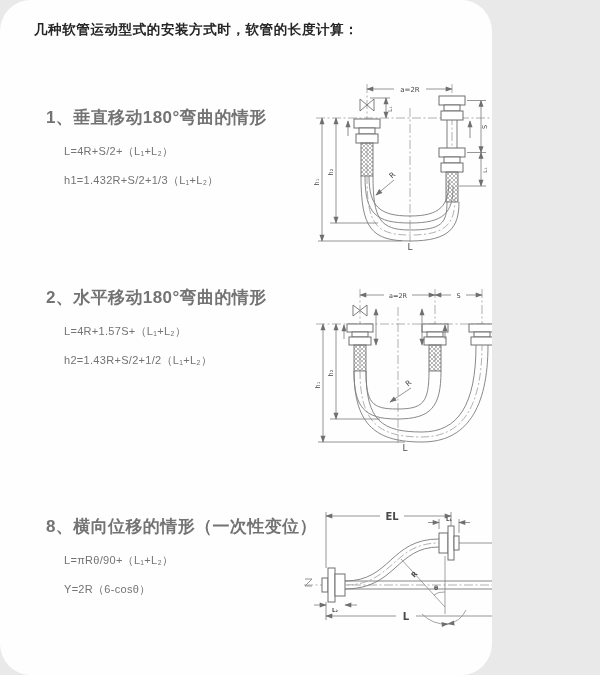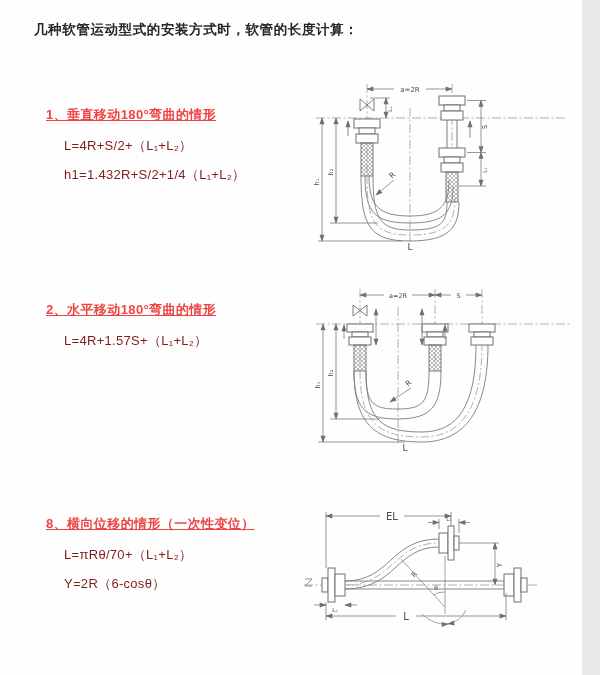--- a/index.html
+++ b/index.html
@@ -1,55 +1,56 @@
 <!DOCTYPE html>
 <html><head>
 <meta charset="utf-8">
 <style>
   html,body{margin:0;padding:0;background:#e9e9e9;}
-  .page{position:relative;width:582px;height:675px;background:#fefefe;overflow:hidden;
-        font-family:"Liberation Sans","DejaVu Sans",sans-serif;}
+  .page{position:relative;width:492px;height:675px;background:#fefefe;overflow:hidden;
+        font-family:"Liberation Sans","DejaVu Sans",sans-serif;border-radius:31px;}
   .title{position:absolute;left:34px;top:21px;font-size:13.5px;font-weight:700;
          color:#262626;letter-spacing:0.6px;}
   .section{position:absolute;left:46px;}
-  .sec1{top:106px;} .sec2{top:301px;} .sec3{top:515px;}
-  .heading{font-size:13px;font-weight:700;color:#ef4444;letter-spacing:0.4px;text-decoration:underline;}
-  .formulas{margin:8px 0 0 18px;font-size:13px;color:#7f1d1d;line-height:28.5px;
+  .sec1{top:106px;} .sec2{top:286px;} .sec3{top:515px;}
+  .heading{font-size:17px;font-weight:700;color:#737373;letter-spacing:0.4px;}
+  .formulas{margin:8px 0 0 18px;font-size:11px;color:#737373;line-height:28.5px;
             letter-spacing:0.3px;}
   .diagram{position:absolute;}
-  .d1{left:310px;top:76px;} .d2{left:310px;top:281px;} .d3{left:298px;top:498px;}
+  .d1{left:310px;top:76px;} .d2{left:310px;top:281px;} .d3{left:298px;top:498px;font-weight:bold;}
   svg{display:block;}
   svg text{font-family:"DejaVu Sans","Liberation Sans",sans-serif;fill:#4a4a4a;}
 </style>
 </head>
 <body>
 
 <div class="page">
 
   <div class="title">几种软管运动型式的安装方式时，软管的长度计算：</div>
 
   <div class="section sec1">
     <div class="heading">1、垂直移动180°弯曲的情形</div>
     <div class="formulas">
       <div>L=4R+S/2+（L₁+L₂）</div>
-      <div>h1=1.432R+S/2+1/4（L₁+L₂）</div>
+      <div>h1=1.432R+S/2+1/3（L₁+L₂）</div>
     </div>
   </div>
 
   <div class="section sec2">
     <div class="heading">2、水平移动180°弯曲的情形</div>
     <div class="formulas">
       <div>L=4R+1.57S+（L₁+L₂）</div>
+      <div>h2=1.43R+S/2+1/2（L₁+L₂）</div>
     </div>
   </div>
 
   <div class="section sec3">
     <div class="heading">8、横向位移的情形（一次性变位）</div>
     <div class="formulas">
-      <div>L=πRθ/70+（L₁+L₂）</div>
+      <div>L=πRθ/90+（L₁+L₂）</div>
       <div>Y=2R（6-cosθ）</div>
     </div>
   </div>
 
   <div class="diagram d1">
     <svg width="282" height="182" viewBox="0 0 282 182">
       <defs>
         <marker id="ar1" viewBox="0 0 10 10" refX="9" refY="5" markerWidth="9" markerHeight="7" orient="auto-start-reverse" markerUnits="userSpaceOnUse">
           <path d="M0,1.4 L10,5 L0,8.6 Z" fill="#6f6f6f"></path>
         </marker>

